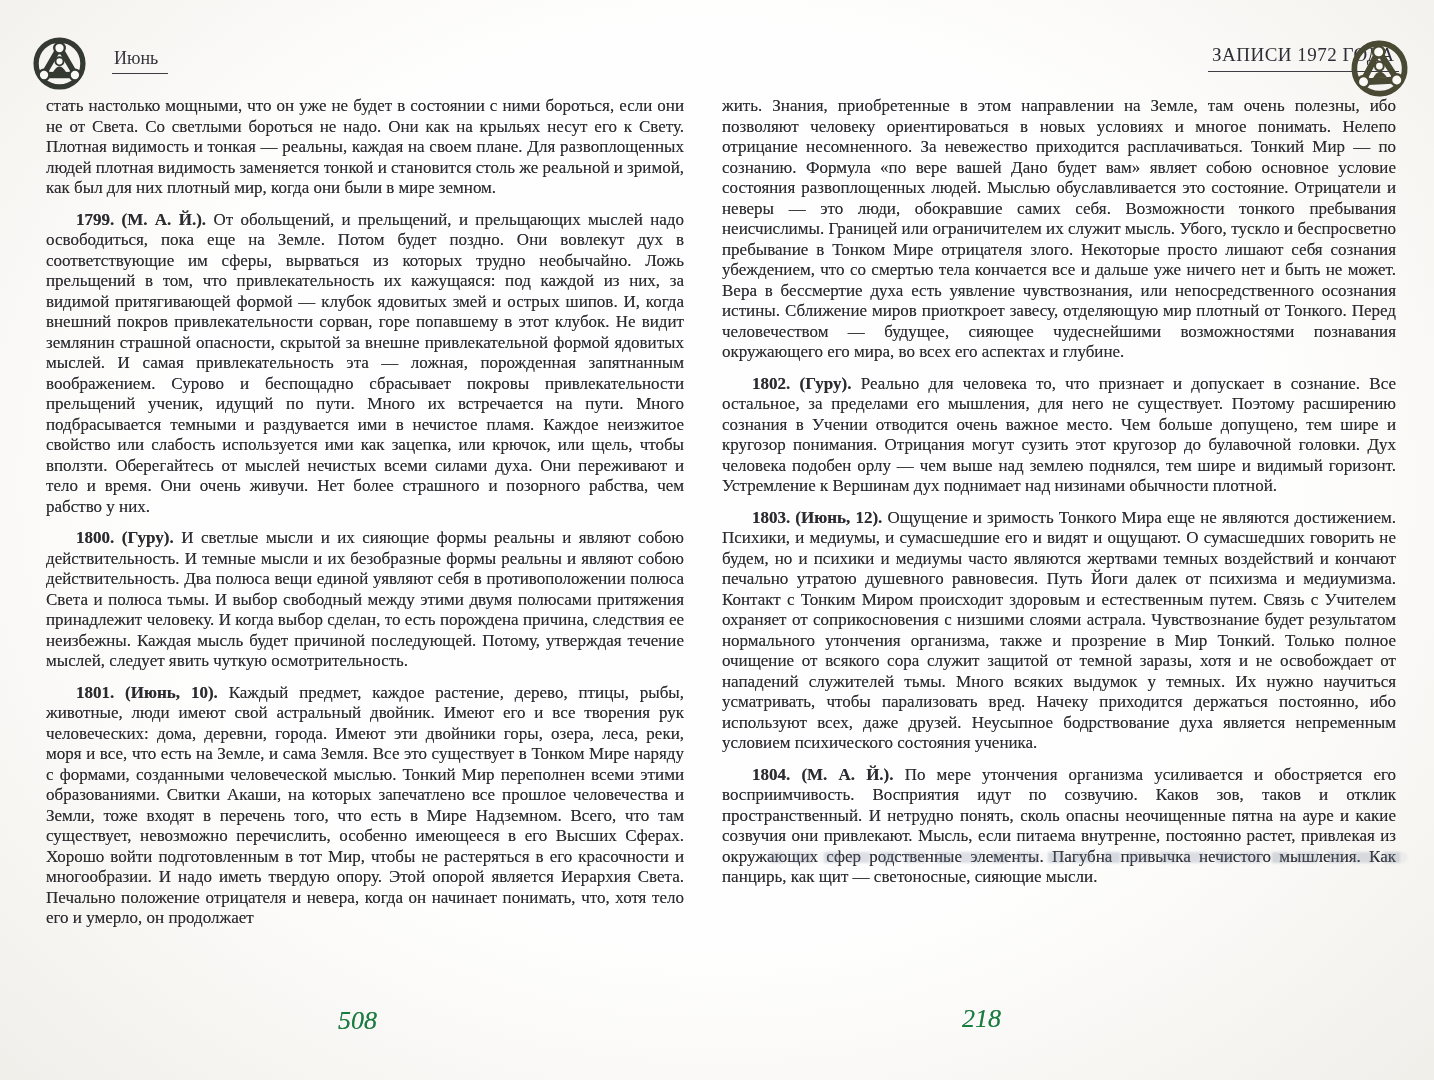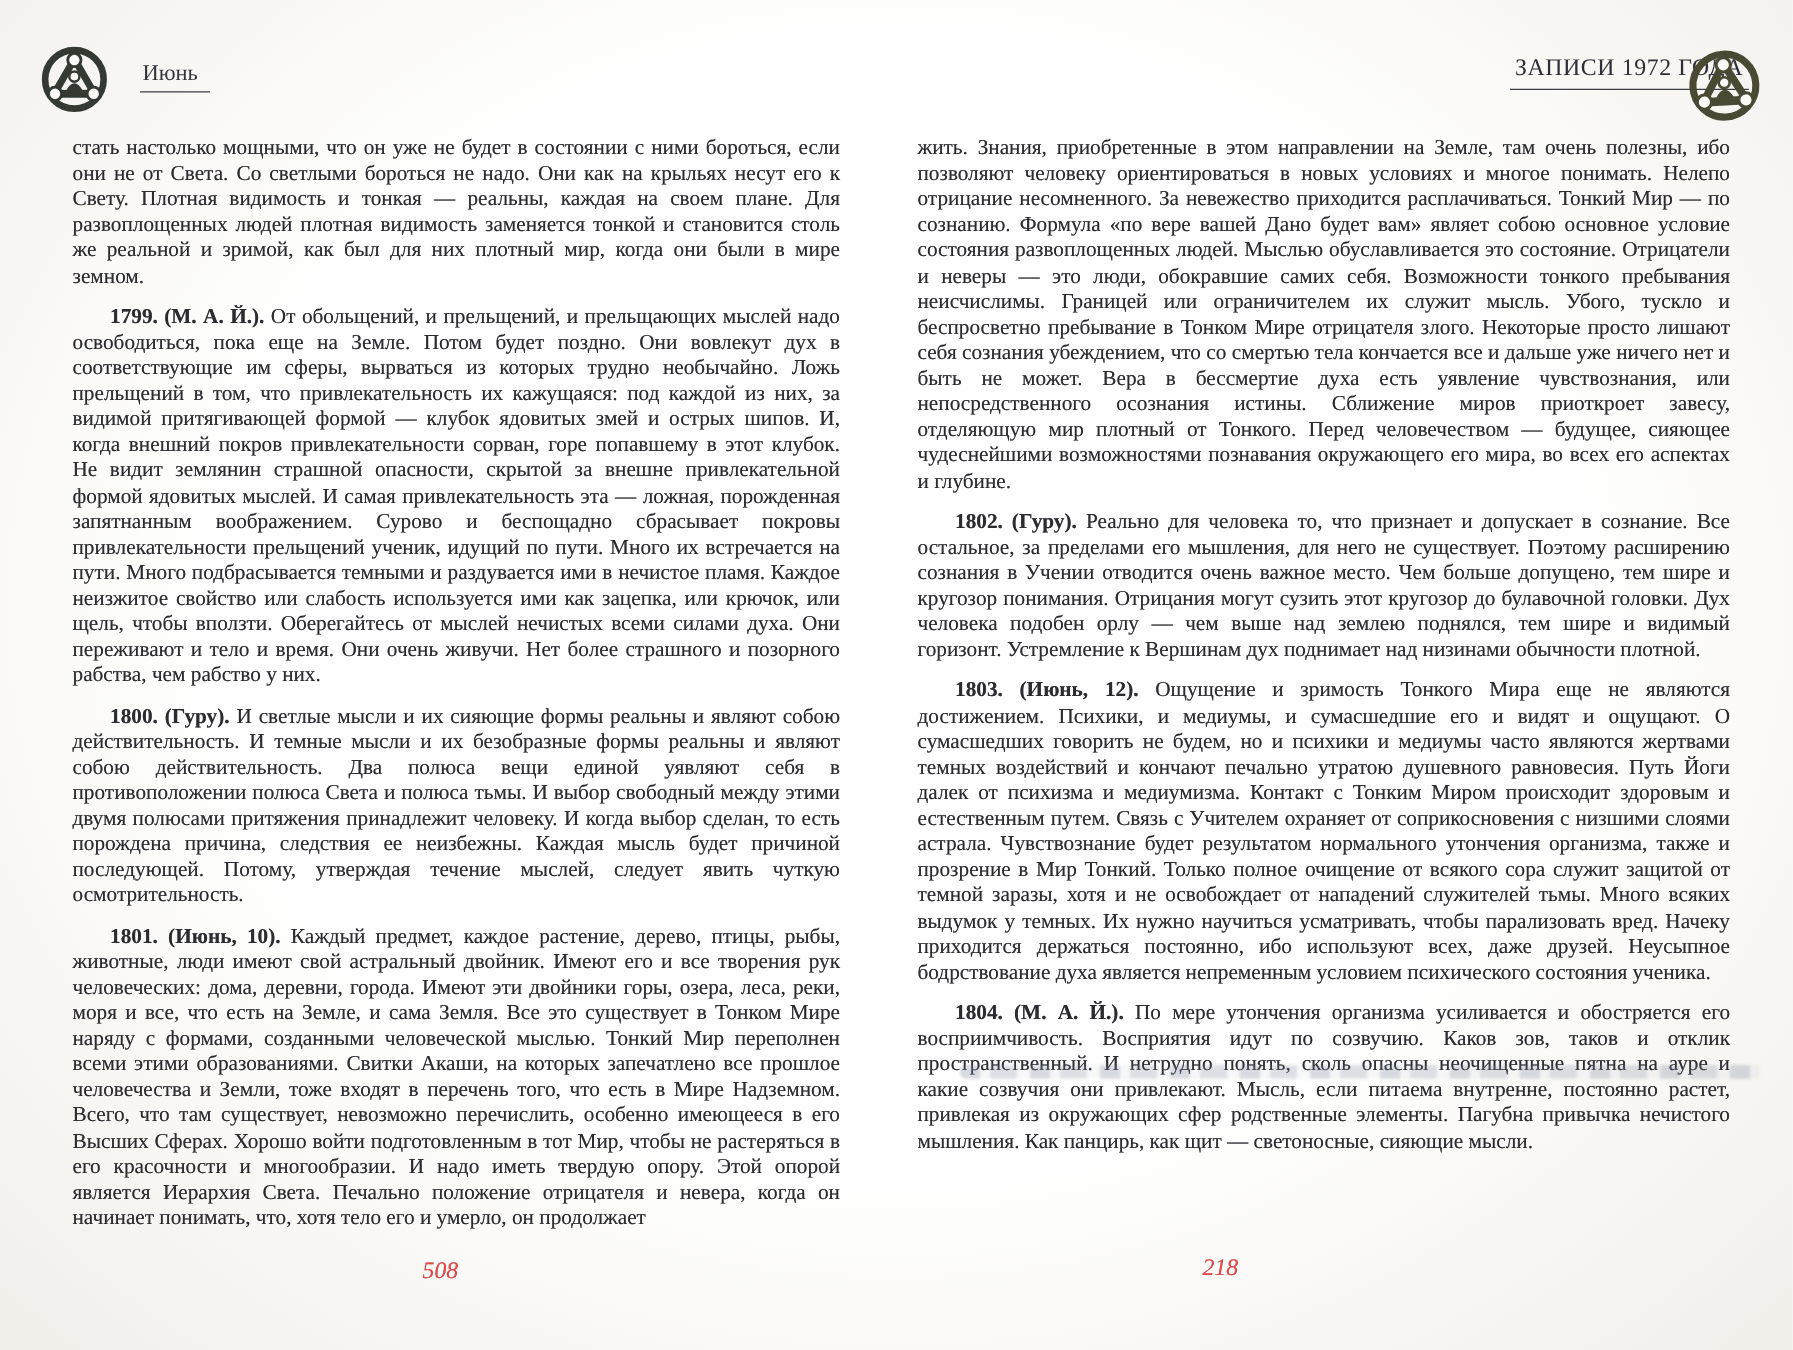--- a/index.html
+++ b/index.html
@@ -25,25 +25,25 @@
     left:1208px;top:44px;font-size:19px;letter-spacing:0.5px;
     padding:0 4px 5px 4px;color:#2e2e36;font-weight:bold;font-weight:normal;
   }
   .page-col{
     position:absolute;top:96px;
     font-size:17px;line-height:20.5px;text-align:justify;
     text-shadow:0 0 0.5px rgba(43,43,48,0.55);
   }
   .page-col-left{left:46px;width:638px;}
   .page-col-right{left:722px;width:674px;}
-  .para{margin:12px;}
+  .para{margin:0;}
   .entry{margin-top:11px;text-indent:30px;}
   .lead{font-weight:bold;font-family:Liberation Serif, serif;}
   .page-number{
-    position:absolute;font-style:italic;font-size:19px;color:#ef4444;
+    position:absolute;font-style:italic;font-size:26px;color:#15803d;
     text-shadow:0 0 0.5px rgba(43,43,48,0.5);
   }
   .page-number-left{left:338px;top:1006px;}
   .page-number-right{left:962px;top:1004px;}
   .ghost-line{
     position:absolute;left:768px;top:852px;width:640px;height:11px;
     background:repeating-linear-gradient(90deg,
       rgba(125,136,158,0.30) 0 16px, rgba(125,136,158,0.07) 16px 24px,
       rgba(125,136,158,0.26) 24px 46px, rgba(125,136,158,0.05) 46px 56px);
     filter:blur(1.3px);border-radius:5px;

